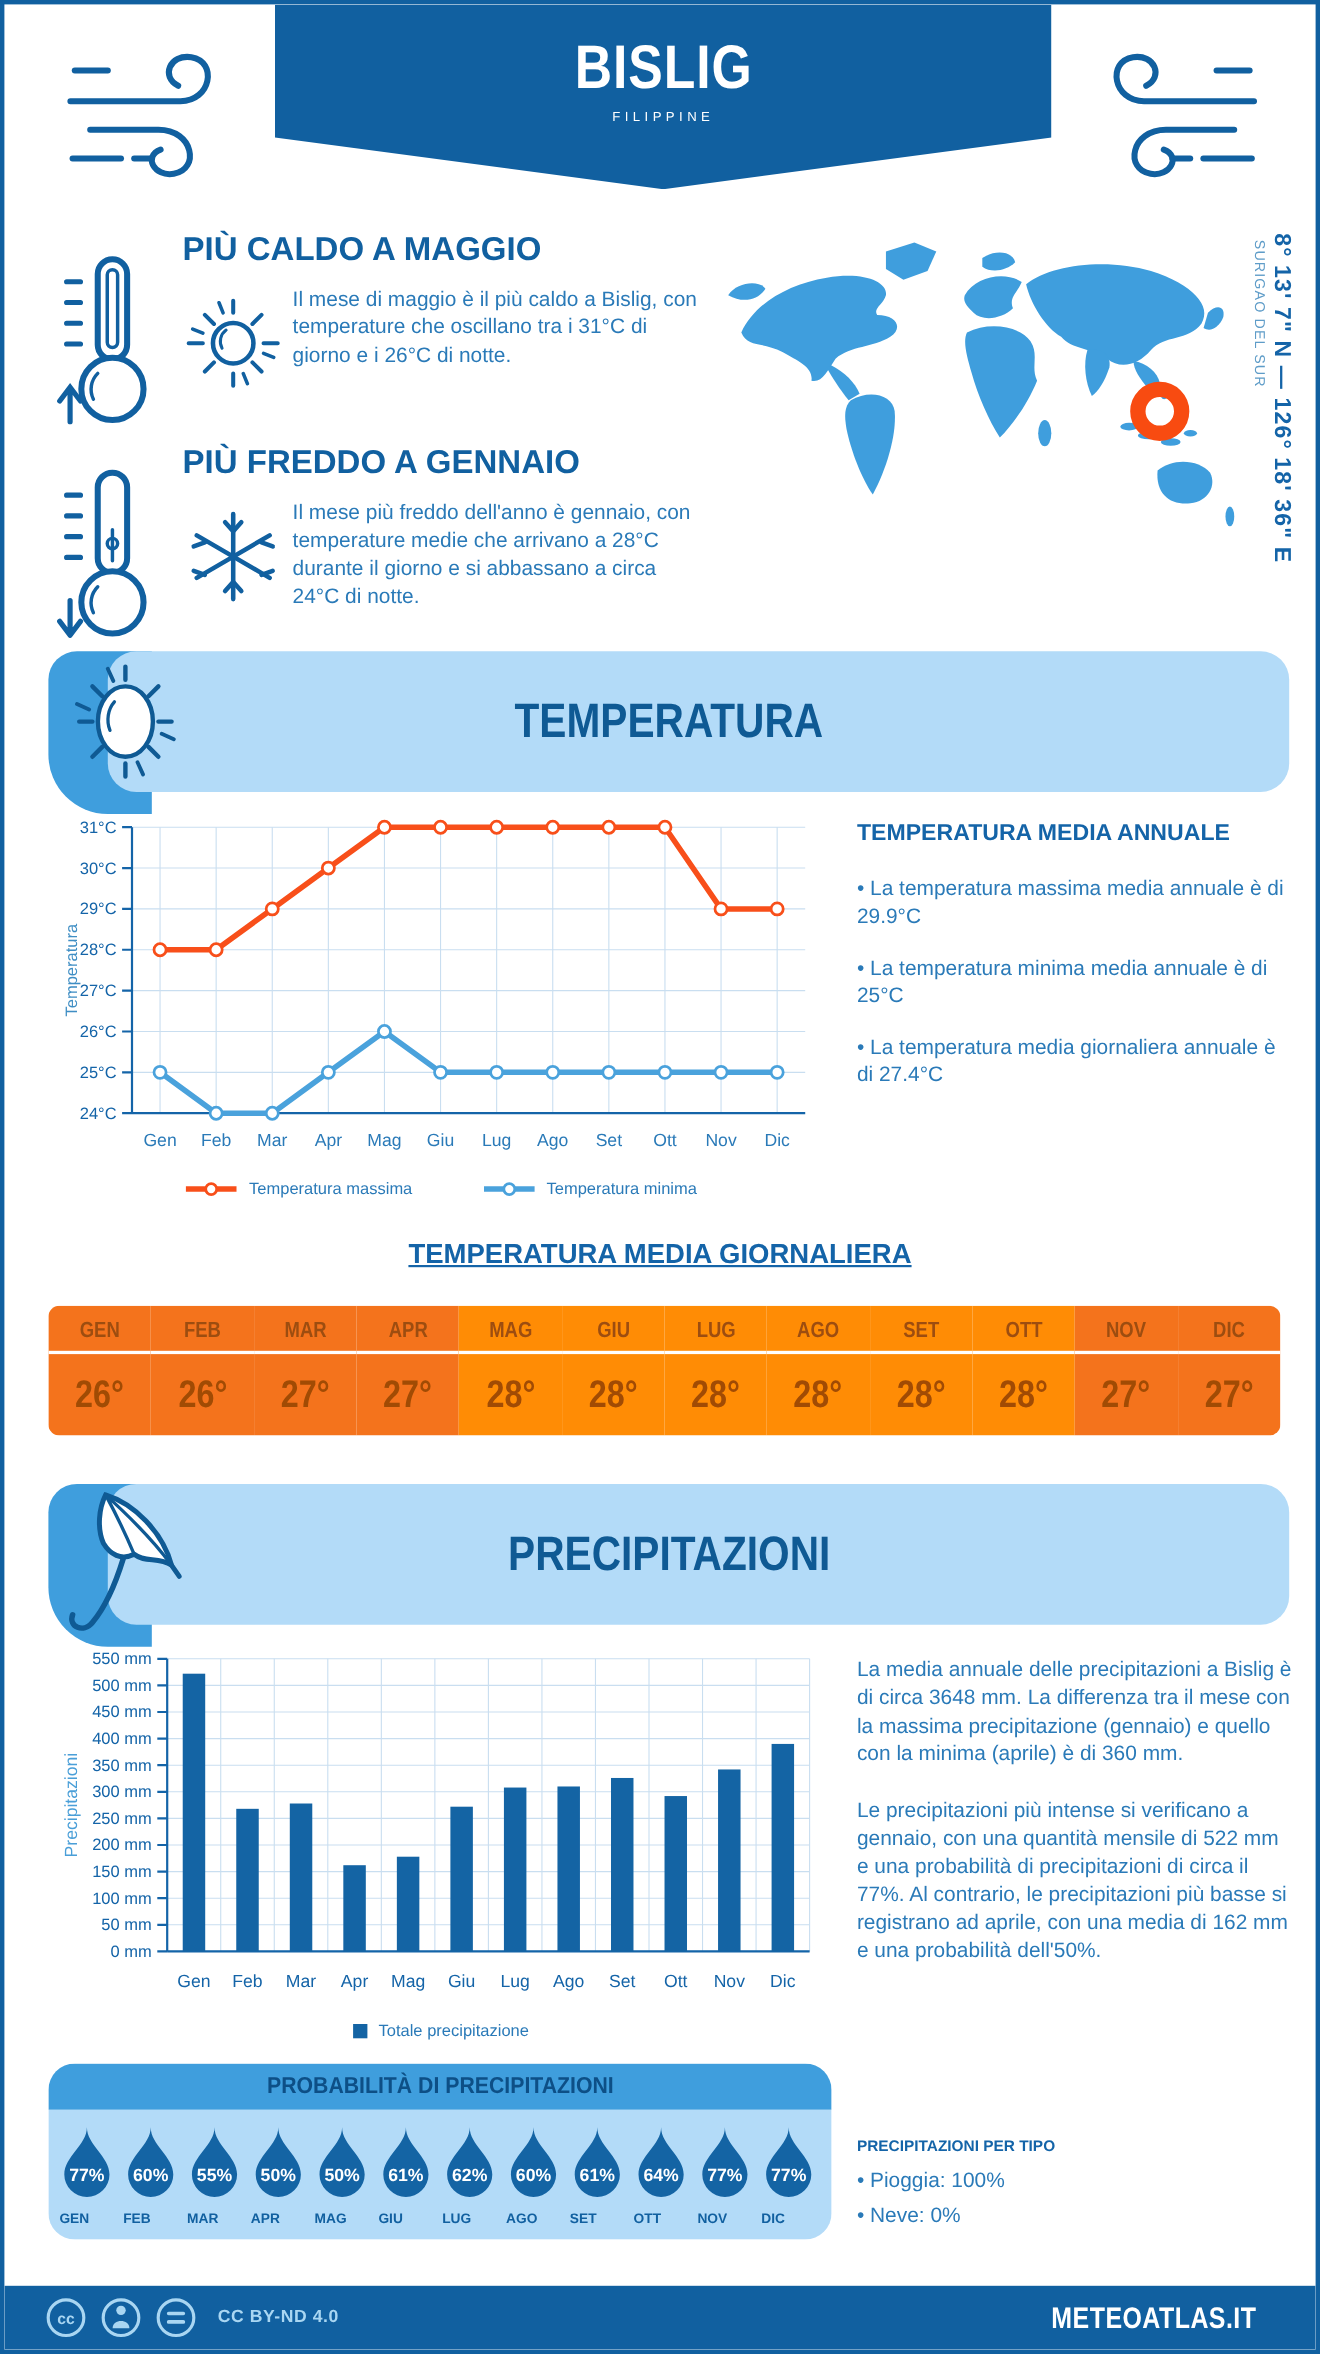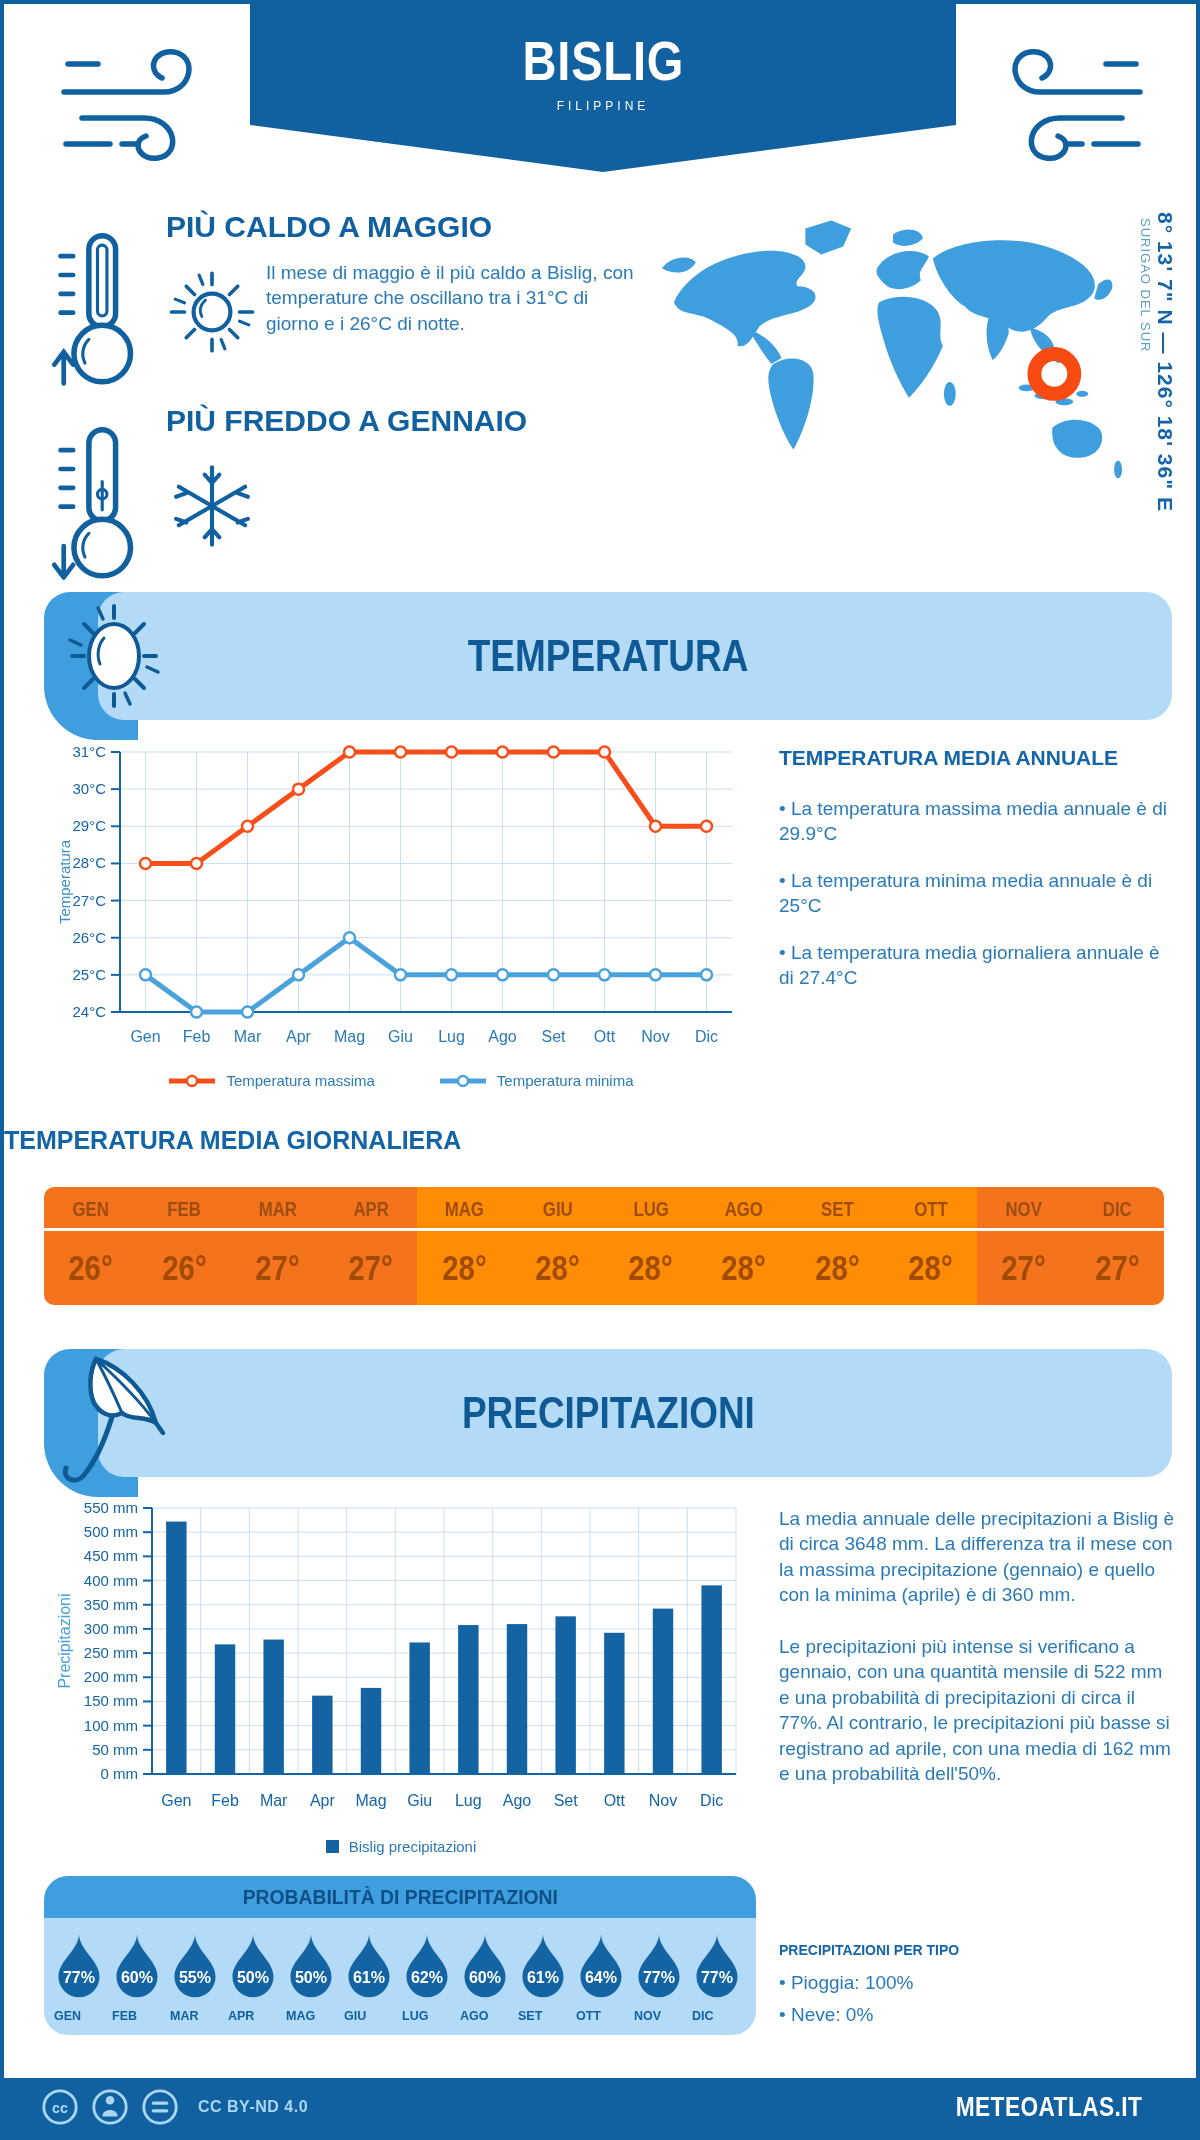--- a/index.html
+++ b/index.html
@@ -53,22 +53,22 @@
           font-size:15px;color:var(--body);align-items:center;}
   .legend .item{display:flex;align-items:center;gap:10px;}
   .sq{width:13px;height:13px;background:var(--bar);display:inline-block;}
 
   .aside{position:absolute;left:775px;width:398px;}
   .aside h3{font-size:21px;font-weight:bold;color:var(--heading);margin:0 0 26px;}
   .aside .bullet{font-size:19px;line-height:1.32;color:var(--body);margin-bottom:22px;}
   .aside .bullet::before{content:"• ";}
   .aside .para{font-size:19px;line-height:1.34;color:var(--body);margin-bottom:26px;}
 
-  .daily-title{position:absolute;left:0;right:0;top:1122px;
-               font-size:25px;font-weight:bold;color:var(--heading);}
+  .daily-title{position:absolute;left:0;right:0;top:1122px;text-align:center;
+               font-size:25px;font-weight:bold;color:var(--heading);text-decoration:underline;}
 
   
   .month-table{position:absolute;left:40px;top:1183px;width:1120px;height:118px;display:flex;
                border-radius:10px;overflow:hidden;}
   .mt-col{flex:1;background:var(--tbase);text-align:center;}
   .mt-col.hl{background:var(--thl);}
   .mt-head{height:41px;line-height:44px;font-size:20px;font-weight:bold;color:#9d4d10;
            border-bottom:3px solid #fff;}
   .mt-val{height:74px;line-height:74px;font-size:35px;font-weight:bold;color:#a14b04;}
 
@@ -166,20 +166,21 @@
               <path d="M14 29 L86 71"></path>
               <path d="M86 29 L14 71"></path>
             <path d="M42 16 L50 25 L58 16"></path>
               <path d="M42 84 L50 75 L58 84"></path>
             <path d="M11 40 L22 36"></path>
               <path d="M78 68 L89 64"></path>
             <path d="M89 40 L78 36"></path>
               <path d="M22 68 L11 64"></path>
           </svg>
         </div>
+        <div class="hl-text">Il mese più freddo dell'anno è gennaio, con temperature medie che arrivano a 28°C durante il giorno e si abbassano a circa 24°C di notte.</div>
       </div>
     </div>
   </div>
 
   <div class="map-box">
     <svg width="478" height="312" viewBox="0 0 480 300">
       <g fill="#3f9edd">
         <path d="M6 62 C14 50 34 48 40 56 C34 66 20 70 6 62 Z"></path>
         <path d="M18 96 C30 70 60 52 96 46 C130 40 152 50 150 62 C148 70 138 74 142 80 C160 80 166 92 154 100 C138 110 118 108 104 120 C96 132 92 142 82 140 C84 128 70 122 56 114 C36 104 24 110 18 96 Z"></path>
         <path d="M150 22 L176 14 L196 22 L188 40 L166 48 L150 38 Z"></path>
@@ -468,21 +469,21 @@
         <text x="511.66666666666663" y="314" text-anchor="middle" font-size="16" fill="#1464a8">Set</text>
         <text x="560.3333333333333" y="314" text-anchor="middle" font-size="16" fill="#1464a8">Ott</text>
         <text x="609" y="314" text-anchor="middle" font-size="16" fill="#1464a8">Nov</text>
         <text x="657.6666666666666" y="314" text-anchor="middle" font-size="16" fill="#1464a8">Dic</text>
         <text x="16" y="149" text-anchor="middle" font-size="16" fill="#4a9fd8" transform="rotate(-90 16 149)">Precipitazioni</text>
       </svg>
   </div>
   <div class="legend" style="top:1834px;">
     <div class="item">
       <span class="sq"></span>
-      <span>Bislig precipitazioni</span>
+      <span>Totale precipitazione</span>
     </div>
   </div>
 
   <div class="aside" style="top:1502px;">
     <div class="para">La media annuale delle precipitazioni a Bislig è di circa 3648 mm. La differenza tra il mese con la massima precipitazione (gennaio) e quello con la minima (aprile) è di 360 mm.</div>
     <div class="para">Le precipitazioni più intense si verificano a gennaio, con una quantità mensile di 522 mm e una probabilità di precipitazioni di circa il 77%. Al contrario, le precipitazioni più basse si registrano ad aprile, con una media di 162 mm e una probabilità dell'50%.</div>
   </div>
 
   <div class="prob-panel">
     <div class="prob-head"><span class="cxl" style="transform-origin:center;">PROBABILITÀ DI PRECIPITAZIONI</span></div>

